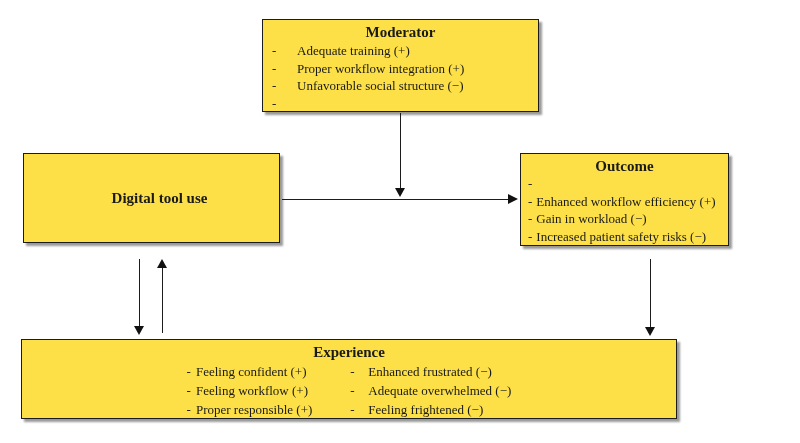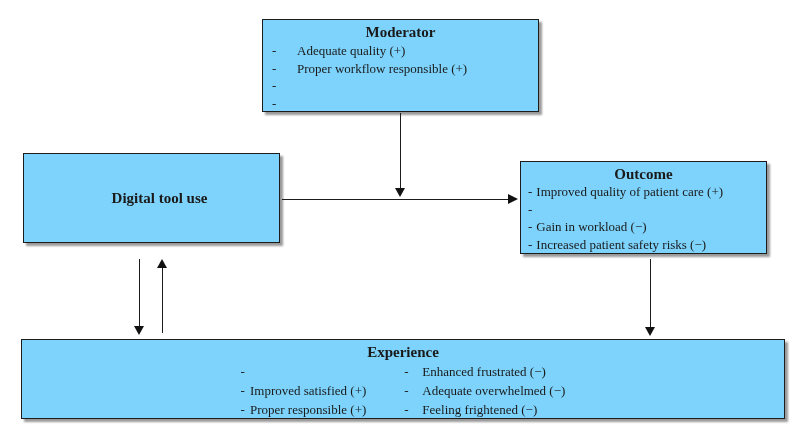--- a/index.html
+++ b/index.html
@@ -8,47 +8,47 @@
     position: relative;
     width: 800px;
     height: 443px;
     background: #ffffff;
     font-family: "Liberation Serif", "DejaVu Serif", serif;
     color: #1a1a1a;
     overflow: hidden;
   }
   .box {
     position: absolute;
-    background: #7dd3fc;
+    background: #fde047;
     border: 1.5px solid #1c1c1c;
     box-shadow: 3px 3px 2px rgba(0,0,0,0.40);
   }
   .box-title {
     font-weight: bold;
     font-size: 15px;
     text-align: center;
     line-height: 18px;
     padding-top: 3px;
   }
   
   .moderator { left: 262px; top: 19px; width: 277px; height: 93px; }
   .mod-list { padding: 1px 6px 0 8px; }
   .mod-item { font-size: 13px; line-height: 17.5px; display: flex; }
   .mod-bullet { width: 26px; flex: 0 0 26px; text-align: left; padding-left: 1px; }
   
   .dtu { left: 23px; top: 153px; width: 257px; height: 90px;
          display: flex; align-items: center; justify-content: center; padding-left: 16px; }
   .dtu-title { font-weight: bold; font-size: 15px; }
   
-  .outcome { left: 520px; top: 153px; width: 247px; height: 93px; margin-top: 8px; }
+  .outcome { left: 520px; top: 153px; width: 209px; height: 93px; }
   .out-list { padding: 0 5px 0 7px; }
   .out-item { font-size: 13px; line-height: 17.5px; display: flex; }
   .out-bullet { flex: 0 0 auto; margin-right: 4px; }
   
-  .experience { left: 21px; top: 339px; width: 764px; height: 80px; }
+  .experience { left: 21px; top: 339px; width: 656px; height: 80px; }
   .exp-columns { display: flex; justify-content: center; gap: 38px; margin-top: 1px; }
   .exp-item { font-size: 13px; line-height: 19px; display: flex; }
   .exp-bullet-l { flex: 0 0 auto; margin-right: 5px; }
   .exp-bullet-r { flex: 0 0 18px; width: 18px; }
   
   .vline { position: absolute; width: 1.2px; background: #1c1c1c; }
   .hline { position: absolute; height: 1.2px; background: #1c1c1c; }
   .head-down {
     position: absolute; width: 0; height: 0;
     border-left: 5.5px solid transparent;
@@ -71,70 +71,72 @@
 </head>
 <body>
 
 <div class="canvas">
 
   <div class="box moderator">
     <div class="box-title">Moderator</div>
     <div class="mod-list">
       <div class="mod-item">
         <span class="mod-bullet">-</span>
-        <span>Adequate quality (+)</span>
+        <span>Adequate training (+)</span>
       </div>
       <div class="mod-item">
         <span class="mod-bullet">-</span>
-        <span>Proper workflow responsible (+)</span>
+        <span>Proper workflow integration (+)</span>
       </div>
       <div class="mod-item">
         <span class="mod-bullet">-</span>
+        <span>Unfavorable social structure (−)</span>
       </div>
       <div class="mod-item">
         <span class="mod-bullet">-</span>
       </div>
     </div>
   </div>
 
   <div class="box dtu">
     <div class="dtu-title">Digital tool use</div>
   </div>
 
   <div class="box outcome">
     <div class="box-title">Outcome</div>
     <div class="out-list">
       <div class="out-item">
         <span class="out-bullet">-</span>
-        <span>Improved quality of patient care (+)</span>
       </div>
       <div class="out-item">
         <span class="out-bullet">-</span>
+        <span>Enhanced workflow efficiency (+)</span>
       </div>
       <div class="out-item">
         <span class="out-bullet">-</span>
         <span>Gain in workload (−)</span>
       </div>
       <div class="out-item">
         <span class="out-bullet">-</span>
         <span>Increased patient safety risks (−)</span>
       </div>
     </div>
   </div>
 
   <div class="box experience">
     <div class="box-title">Experience</div>
     <div class="exp-columns">
       <div class="exp-col">
         <div class="exp-item">
           <span class="exp-bullet-l">-</span>
+          <span>Feeling confident (+)</span>
         </div>
         <div class="exp-item">
           <span class="exp-bullet-l">-</span>
-          <span>Improved satisfied (+)</span>
+          <span>Feeling workflow (+)</span>
         </div>
         <div class="exp-item">
           <span class="exp-bullet-l">-</span>
           <span>Proper responsible (+)</span>
         </div>
       </div>
       <div class="exp-col">
         <div class="exp-item">
           <span class="exp-bullet-r">-</span>
           <span>Enhanced frustrated (−)</span>

